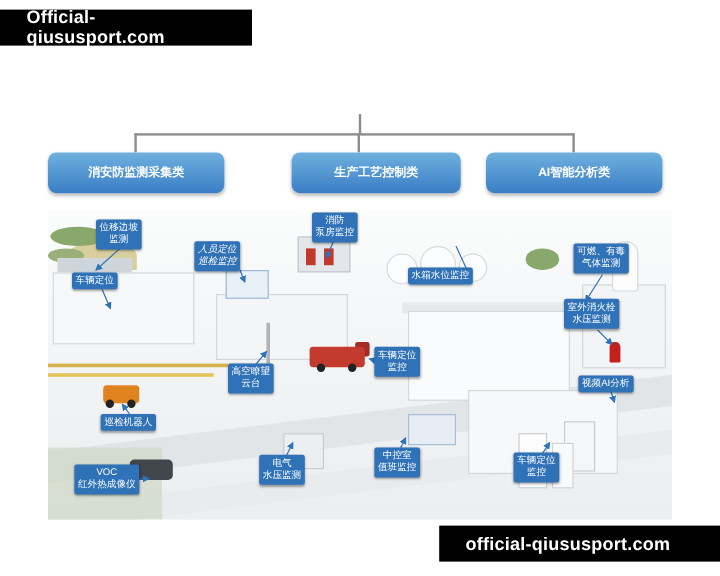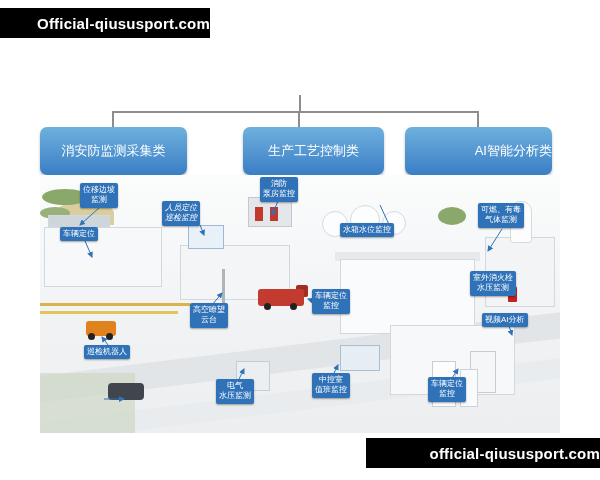--- a/index.html
+++ b/index.html
@@ -1,37 +1,37 @@
 <!DOCTYPE html>
 <html><head>
 <meta charset="utf-8">
 <style>
   * { margin:0; padding:0; box-sizing:border-box; }
   html,body { width:600px; height:480px; }
   body { font-family:"Liberation Sans", sans-serif; background:#ffffff; position:relative; overflow:hidden; }
   #app { position:absolute; left:0; top:0; width:600px; height:480px; background:#fff; }
 
   .banner { position:absolute; background:#000; color:#fff; font-size:15px; font-weight:bold;
-            display:flex; align-items:center; padding:0 0; height:30px; letter-spacing:.2px;justify-content:flex-end; }
+            display:flex; align-items:center; padding:0 22px; height:30px; letter-spacing:.2px; }
   .banner-top { left:0; top:8px; width:210px; }
   .banner-bottom { right:0; bottom:12px; width:234px; }
 
   .root-node { position:absolute; left:214px; top:58px; width:172px; height:37px;
                background:linear-gradient(180deg,#e34c4c,#c61f1f); border-radius:6px;
                color:#fff; font-size:15px; font-weight:bold;
                display:flex; align-items:center; justify-content:center;
                box-shadow:0 2px 4px rgba(0,0,0,.3); }
-  .child-node { position:absolute; top:127px; height:48px;
+  .child-node { position:absolute; top:127px; height:34px;
                 background:linear-gradient(180deg,#6fb0de,#3a7ec5); border-radius:7px;
-                color:#fff; font-size:13px; font-weight:normal;
+                color:#fff; font-size:10px; font-weight:bold;
                 display:flex; align-items:center; justify-content:center;
                 box-shadow:0 2px 3px rgba(0,0,0,.25); }
   .child-1 { left:40px;  width:147px; }
   .child-2 { left:227px; width:141px;margin-left:16px; }
-  .child-3 { left:405px; width:147px;justify-content:flex-end; }
+  .child-3 { left:405px; width:147px; }
 
   .connector { position:absolute; background:#8d8d8d; }
   .conn-v-root { left:299px; top:95px; width:2px; height:17px; }
   .conn-h      { left:112px; top:111px; width:366px; height:2px; }
   .conn-d1 { left:112px; top:111px; width:2px; height:16px; }
   .conn-d2 { left:298px; top:111px; width:2px; height:16px; }
   .conn-d3 { left:477px; top:111px; width:2px; height:16px; }
 
   .diagram { position:absolute; left:40px; top:175px; width:520px; height:258px;
              background:linear-gradient(180deg,#fbfcfc 0%, #f0f2f4 60%, #eceef0 100%);
@@ -197,33 +197,35 @@
     <div class="tag" style="left:40px;  top:8px;">位移边坡
 监测</div>
     <div class="tag" style="left:122px; top:26px;font-style:italic;">人员定位
 巡检监控</div>
     <div class="tag" style="left:220px; top:2px;">消防
 泵房监控</div>
     <div class="tag" style="left:300px; top:16px;margin-top:32px;">水箱水位监控</div>
     <div class="tag" style="left:438px; top:28px;">可燃、有毒
 气体监测</div>
     <div class="tag" style="left:20px;  top:52px;">车辆定位</div>
-    <div class="tag" style="left:430px; top:74px;margin-top:22px;">室外消火栓
+    <div class="tag" style="left:430px; top:74px;">室外消火栓
 水压监测</div>
     <div class="tag" style="left:150px; top:128px;">高空瞭望
 云台</div>
     <div class="tag" style="left:272px; top:114px;">车辆定位
 监控</div>
     <div class="tag" style="left:442px; top:138px;">视频AI分析</div>
     <div class="tag" style="left:44px;  top:170px;">巡检机器人</div>
     <div class="tag" style="left:176px; top:204px;">电气
 水压监测</div>
     <div class="tag" style="left:272px; top:198px;">中控室
 值班监控</div>
     <div class="tag" style="left:388px; top:202px;">车辆定位
 监控</div>
+    <div class="tag" style="left:22px;  top:212px;">VOC
+红外热成像仪</div>
   </div>
 
   <div class="banner banner-bottom">
     <span>official-qiususport.com</span>
   </div>
 
 </div>
 
 </body></html>

